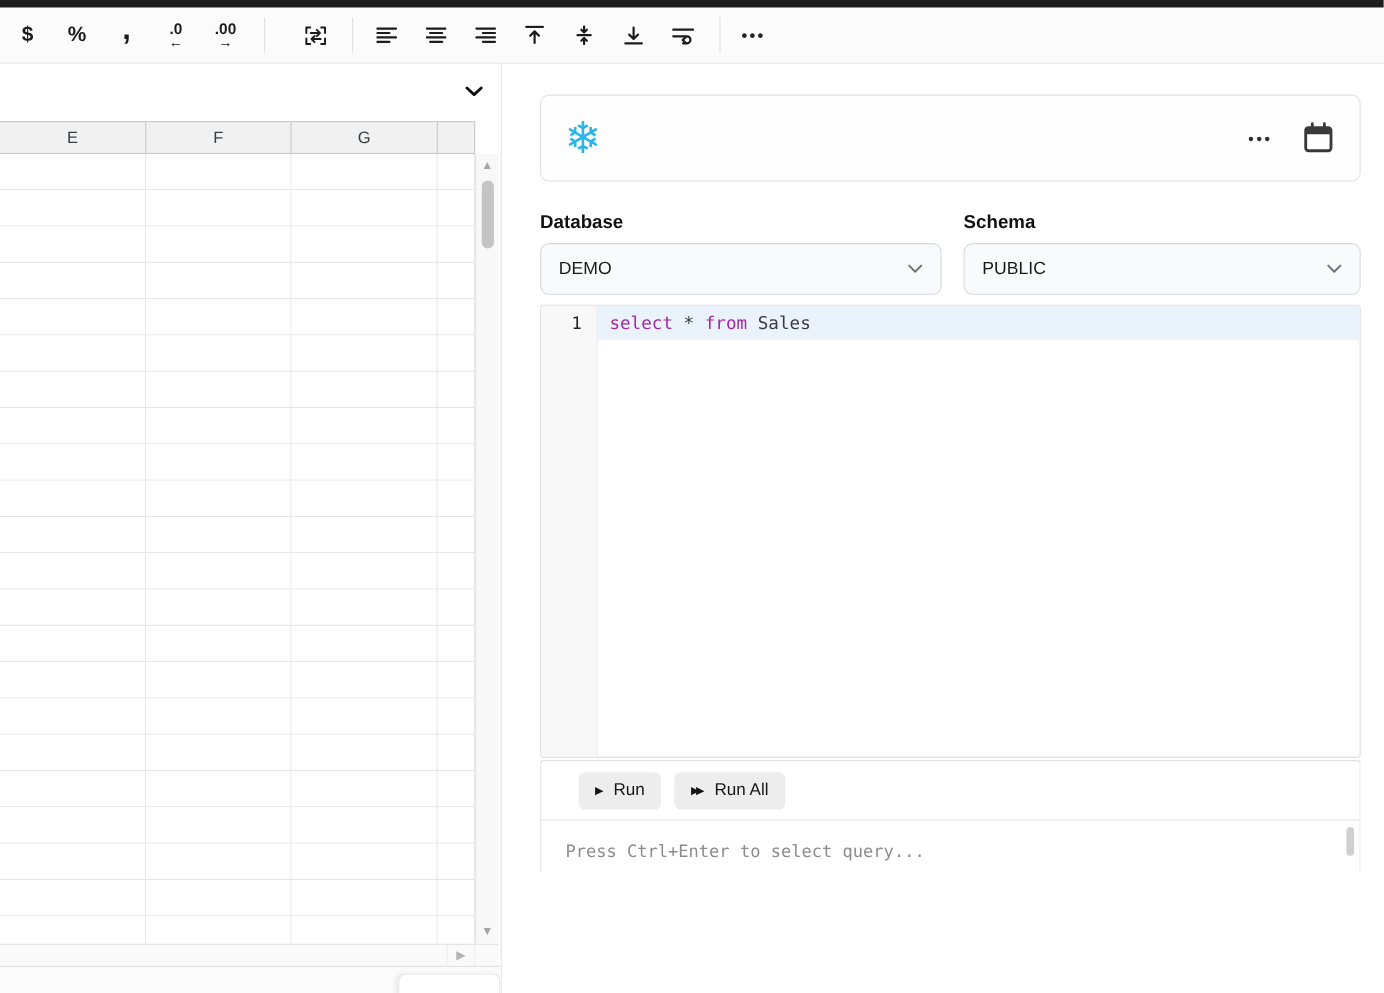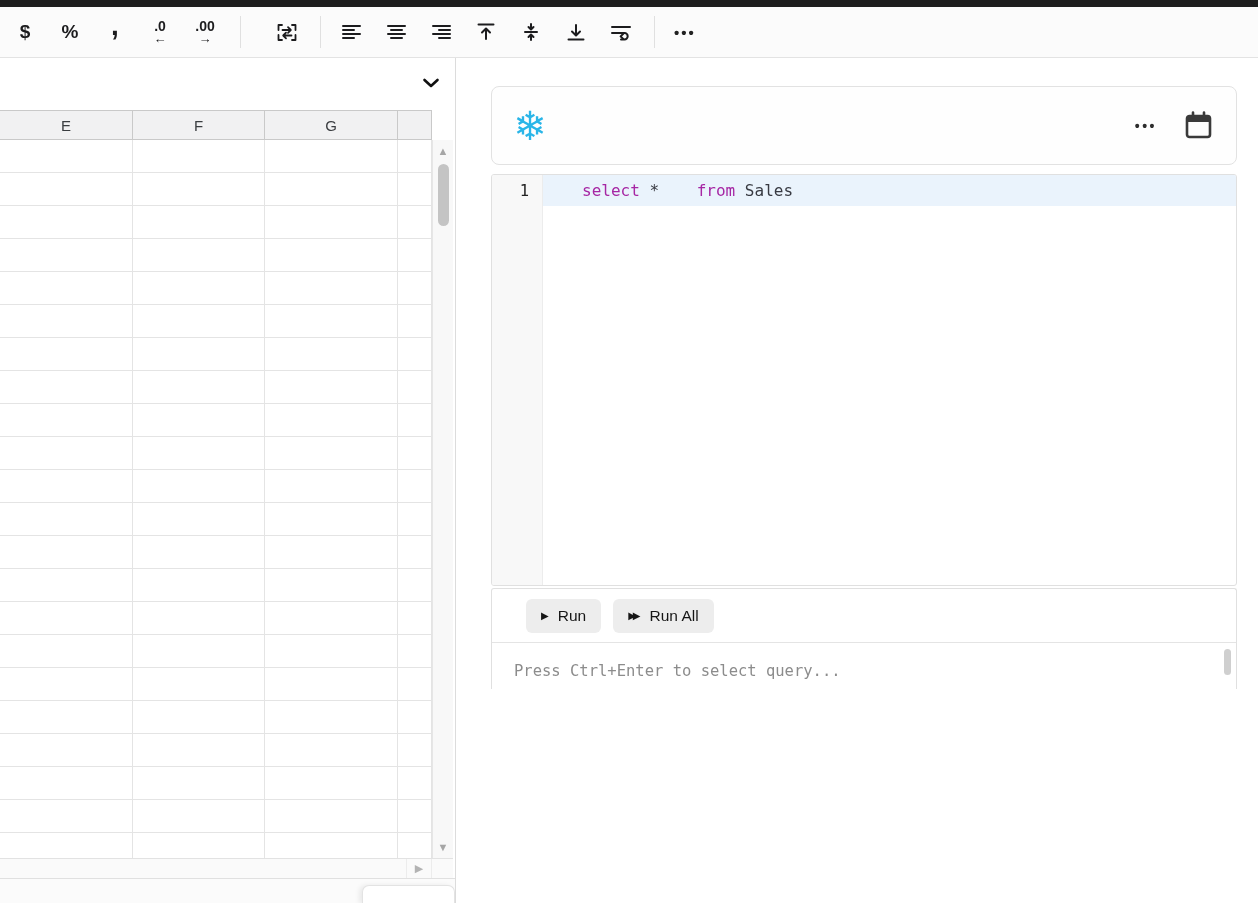--- a/index.html
+++ b/index.html
@@ -88,21 +88,21 @@
   .query-label { margin-top:23px; }
   .editor { margin-top:9px; height:412px; border:1px solid #e0e0e0; border-radius:3px;
     display:flex; background:#fff; overflow:hidden; }
   .gutter { width:51px; background:#f8f8f8; border-right:1px solid #ececec; flex:none; }
   .line-num { height:31px; display:flex; align-items:center; justify-content:flex-end;
     padding-right:13px; font-family:"DejaVu Sans Mono", monospace; font-size:15.5px; color:#222; }
   .code-area { flex:1; }
   .code-line { height:31px; background:var(--active-line-blue,#eaf3fc); display:flex;
     align-items:center; padding-left:11px; font-family:"DejaVu Sans Mono", monospace;
     font-size:16px; color:#383a42; white-space:pre; }
-  .tok-keyword { color:var(--keyword-purple,#a626a4);margin-left:28px; }
+  .tok-keyword { color:var(--keyword-purple,#a626a4); }
   .tok-plain { color:#383a42; }
 
   .console { margin-top:2px; border:1px solid #e0e0e0; border-radius:3px 3px 0 0; border-bottom:none; }
   .console-header { height:54px; display:flex; align-items:center; padding:0 12px 0 22px;
     border-bottom:1px solid #e4e4e4; }
   .console-title { font-size:16.5px; color:#1b1b1b; flex:1; }
   .run-btn { height:34px; background:#ededed; border-radius:6px; display:flex; align-items:center;
     gap:9px; padding:0 15px; font-size:15.5px; color:#161616; margin-left:12px; }
   .run-tri { font-size:10px; color:#161616; }
   .run-tri.double { letter-spacing:-3px; margin-right:3px; }
@@ -378,20 +378,44 @@
       <div class="card-dots" data-interactable="true">•••</div>
       <div data-interactable="true">
         <svg width="27" height="29" viewBox="0 0 27 29">
           <rect x="2" y="5" width="23" height="21" rx="2.5" fill="none" stroke="#3a3a3a" stroke-width="2.6"></rect>
           <path d="M2 5h23v6H2z" fill="#3a3a3a"></path>
           <path d="M8 1.5v5M19 1.5v5" stroke="#3a3a3a" stroke-width="2.6" stroke-linecap="round"></path>
         </svg>
       </div>
     </div>
 
+    <div class="selects-row" data-interactable="false">
+      <div class="sel-col1">
+        <div class="field-label" data-interactable="false">Database</div>
+        <div class="select-box" data-interactable="true">
+          <span data-interactable="false">DEMO</span>
+          <span data-interactable="false">
+            <svg width="14" height="9" viewBox="0 0 14 9">
+                <path d="M1.5 1.5L7 7l5.5-5.5" fill="none" stroke="#71717a" stroke-width="1.8" stroke-linecap="round" stroke-linejoin="round"></path>
+              </svg>
+          </span>
+        </div>
+      </div>
+      <div class="sel-col2">
+        <div class="field-label" data-interactable="false">Schema</div>
+        <div class="select-box" data-interactable="true">
+          <span data-interactable="false">PUBLIC</span>
+          <span data-interactable="false">
+            <svg width="14" height="9" viewBox="0 0 14 9">
+                <path d="M1.5 1.5L7 7l5.5-5.5" fill="none" stroke="#71717a" stroke-width="1.8" stroke-linecap="round" stroke-linejoin="round"></path>
+              </svg>
+          </span>
+        </div>
+      </div>
+    </div>
 
     <div class="editor" data-interactable="true">
       <div class="gutter" data-interactable="false">
         <div class="line-num" data-interactable="false">1</div>
       </div>
       <div class="code-area" data-interactable="true">
         <div class="code-line" data-interactable="false"><span class="tok-keyword" data-interactable="false">select</span><span class="tok-plain" data-interactable="false"> * </span><span class="tok-keyword" data-interactable="false">from</span><span class="tok-plain" data-interactable="false"> Sales</span></div>
       </div>
     </div>
 

